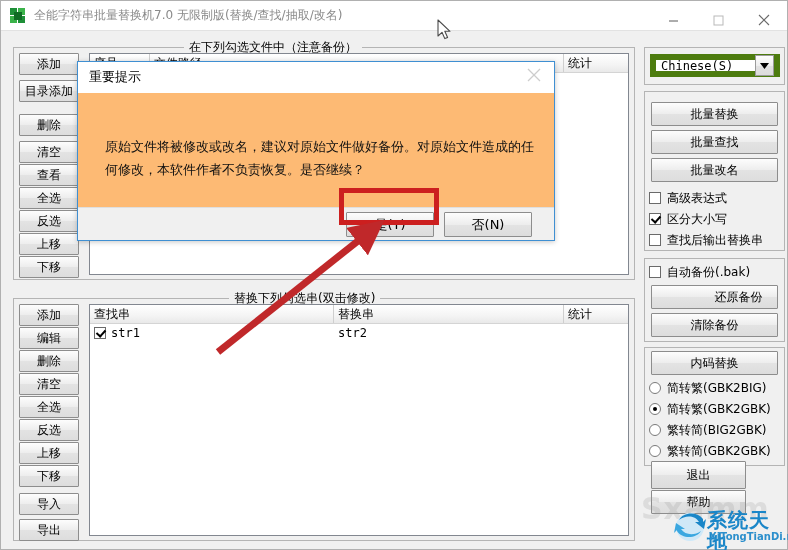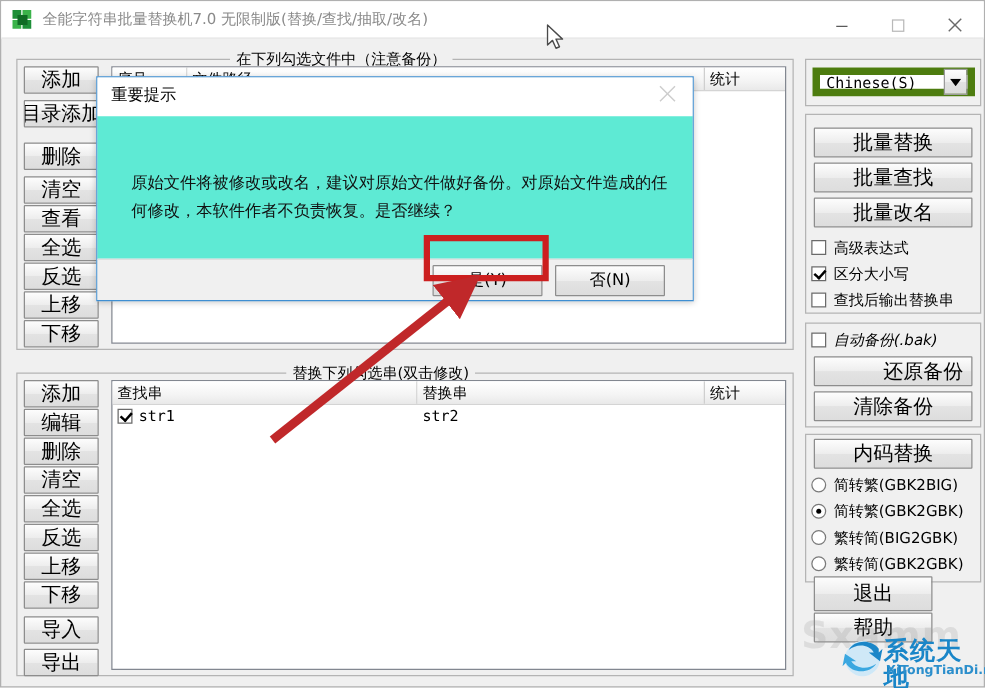--- a/index.html
+++ b/index.html
@@ -48,21 +48,21 @@
   #btn-max { right: 46px; }
   #btn-close { right: 1px; }
   .winbtn svg { display: block; margin: 9px auto 0; }
 
   
   .btn {
     background: linear-gradient(#fdfdfd, #ededed 50%, #e3e3e3 51%, #dddddd);
     border: 1px solid #8d8d8d;
     border-radius: 1px;
     font-family: "DejaVu Sans", "Liberation Sans", sans-serif;
-    font-size: 16px;
+    font-size: 12px;
     color: #000;
     text-align: center;
     cursor: default;
     white-space: nowrap;
     overflow: hidden;
     padding: 0;
     line-height: 1;
     display: flex; align-items: center; justify-content: center;
   }
   .groupbox {
@@ -211,21 +211,21 @@
     line-height: 16px;
   }
   #dialog-close {
     position: absolute; right: 0px; top: 0px;
     width: 40px; height: 29px;
     background: transparent; border: none; cursor: default;
   }
   #dialog-body {
     position: absolute; left: 0; top: 30px;
     width: 476px; height: 115px;
-    background: #5eead4;
+    background: #fdba74;
     border-top: 1px solid #ffffff;
   }
   #dialog-message {
     position: absolute;
     left: 27px; top: 42px;
     width: 432px;
     font-size: 13px;
     color: #111;
     line-height: 23px;
   }
@@ -446,21 +446,21 @@
     <span class="cb"></span><span class="lbl">高级表达式</span>
   </div>
   <div class="optrow" style="left:648px; top:211px;">
     <span class="cb checked"></span><span class="lbl">区分大小写</span>
   </div>
   <div class="optrow" style="left:648px; top:232px;">
     <span class="cb"></span><span class="lbl">查找后输出替换串</span>
   </div>
 
   <div class="groupbox" style="left:643px; top:257px; width:141px; height:84px;"></div>
-  <div class="optrow" style="left:648px; top:264px;font-style:italic;">
+  <div class="optrow" style="left:648px; top:264px;">
     <span class="cb"></span><span class="lbl">自动备份(.bak)</span>
   </div>
   <div class="btn" style="position:absolute; left:650px; top:284px; width:127px; height:24px;padding-left:48px;">
       <span>还原备份</span>
     </div>
   <div class="btn" style="position:absolute; left:650px; top:312px; width:127px; height:24px;">
       <span>清除备份</span>
     </div>
 
   <div class="groupbox" style="left:643px; top:346px; width:141px; height:119px;"></div>

